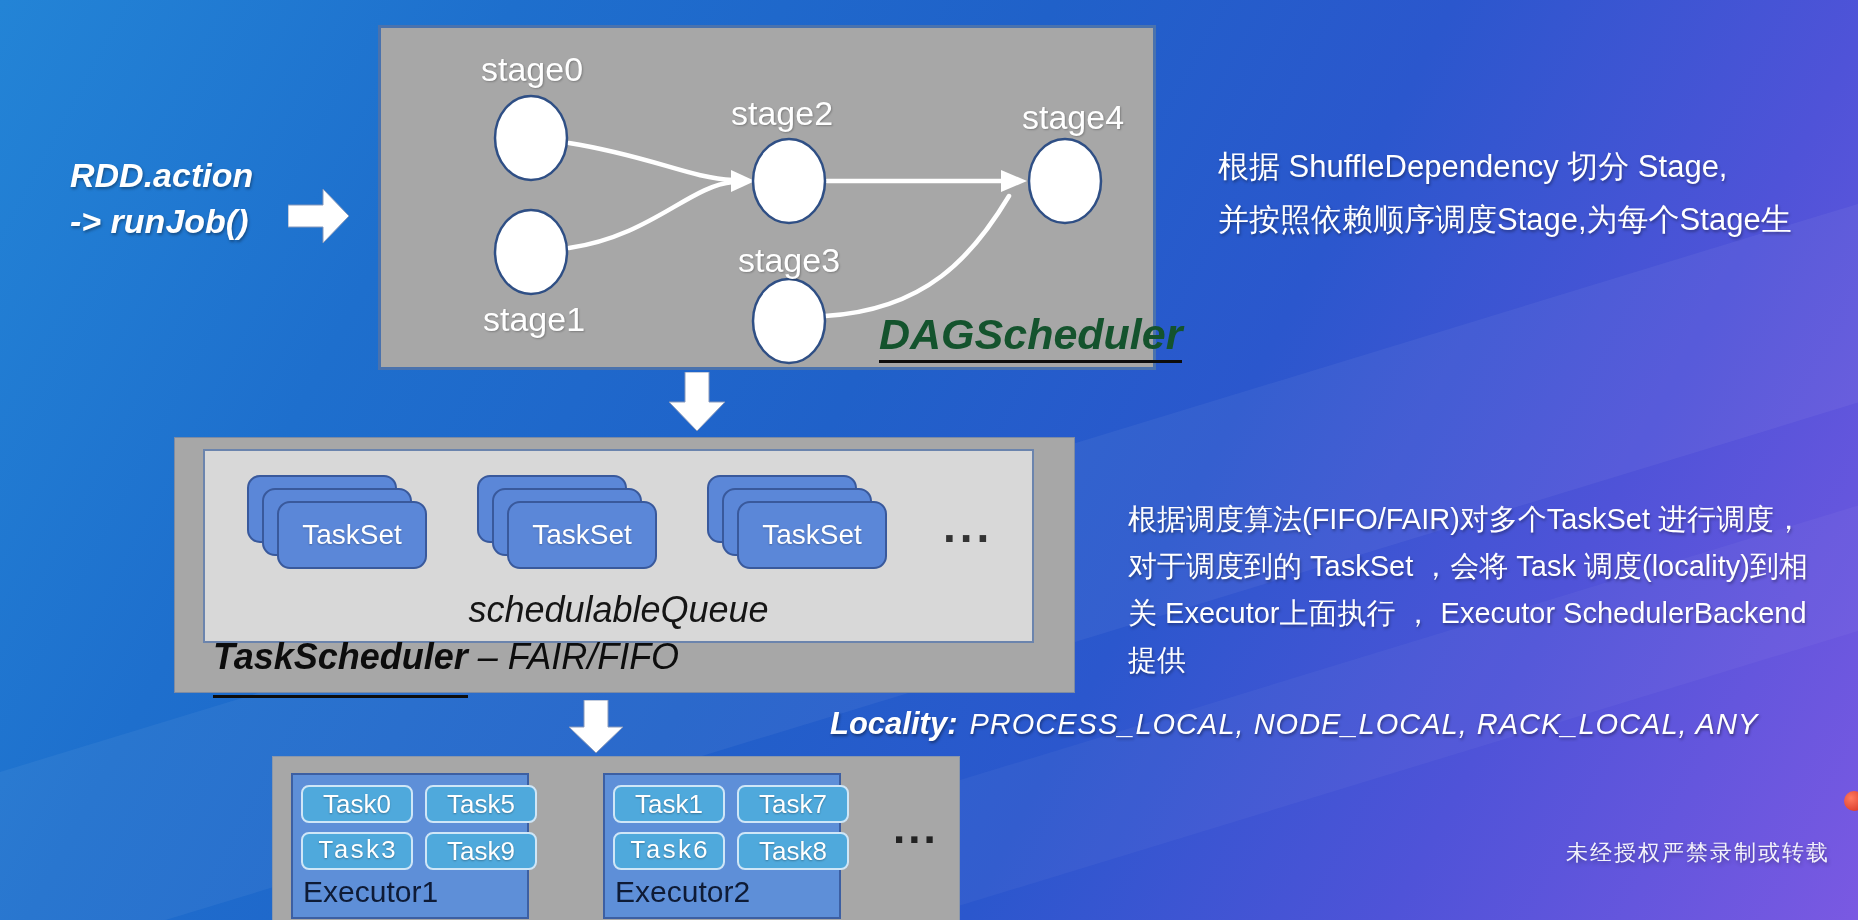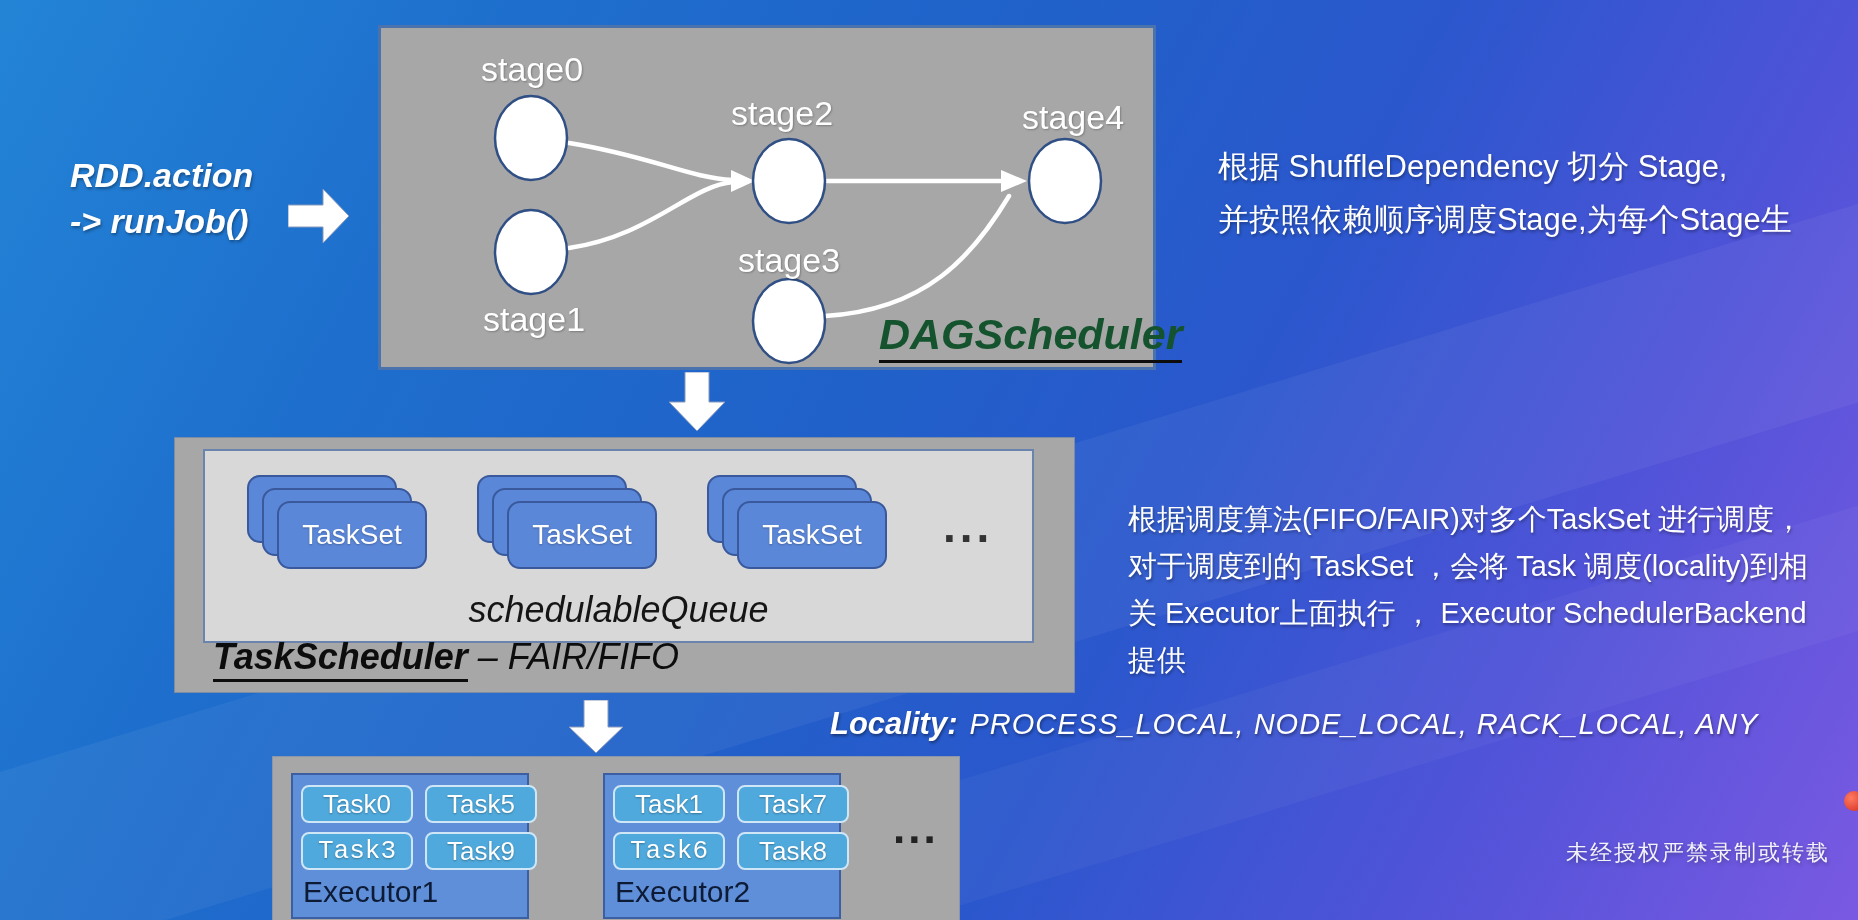--- a/index.html
+++ b/index.html
@@ -37,21 +37,21 @@
   .queue-box{position:absolute;left:28px;top:11px;width:831px;height:194px;background:#d8d8d8;border:2px solid #6b84ad;box-sizing:border-box;}
   .stack{position:absolute;width:180px;height:96px;top:24px;}
   .stack.st0{left:42px;}.stack.st1{left:272px;}.stack.st2{left:502px;}
   .card{position:absolute;width:150px;height:68px;background:#5b87d8;border:2px solid #39599c;border-radius:13px;box-sizing:border-box;}
   .card.b2{left:0;top:0;}
   .card.b1{left:15px;top:13px;}
   .card.front{left:30px;top:26px;display:flex;align-items:center;justify-content:center;color:#fff;font-size:28px;text-shadow:0 1px 2px rgba(0,0,0,0.25);}
   .queue-ellipsis{position:absolute;left:738px;top:48px;width:90px;color:#333;font-size:46px;font-weight:bold;letter-spacing:4px;}
   .queue-label{position:absolute;left:0;right:0;top:138px;text-align:center;color:#151515;font-size:36px;font-style:italic;}
   .ts-title{position:absolute;left:38px;top:198px;font-size:36px;font-style:italic;color:#0d0d0d;white-space:nowrap;}
-  .ts-title .u{font-weight:bold;border-bottom:3px solid #0d0d0d;padding-bottom:2px;}
+  .ts-title .u{font-weight:bold;border-bottom:3px solid #0d0d0d;padding-bottom:18px;}
 
   
   .note{position:absolute;color:#fff;text-shadow:1px 2px 3px rgba(0,0,0,0.35);}
   .note1{left:1218px;top:140px;font-size:31px;line-height:53px;}
   .note2{left:1128px;top:496px;font-size:29px;line-height:47px;}
 
   .locality{position:absolute;left:830px;top:706px;color:#fff;white-space:nowrap;text-shadow:1px 2px 3px rgba(0,0,0,0.4);}
   .locality .loc-label{font-size:31px;font-weight:bold;font-style:italic;margin-right:12px;}
   .locality .loc-values{font-size:29px;font-style:italic;letter-spacing:1px;}
 

